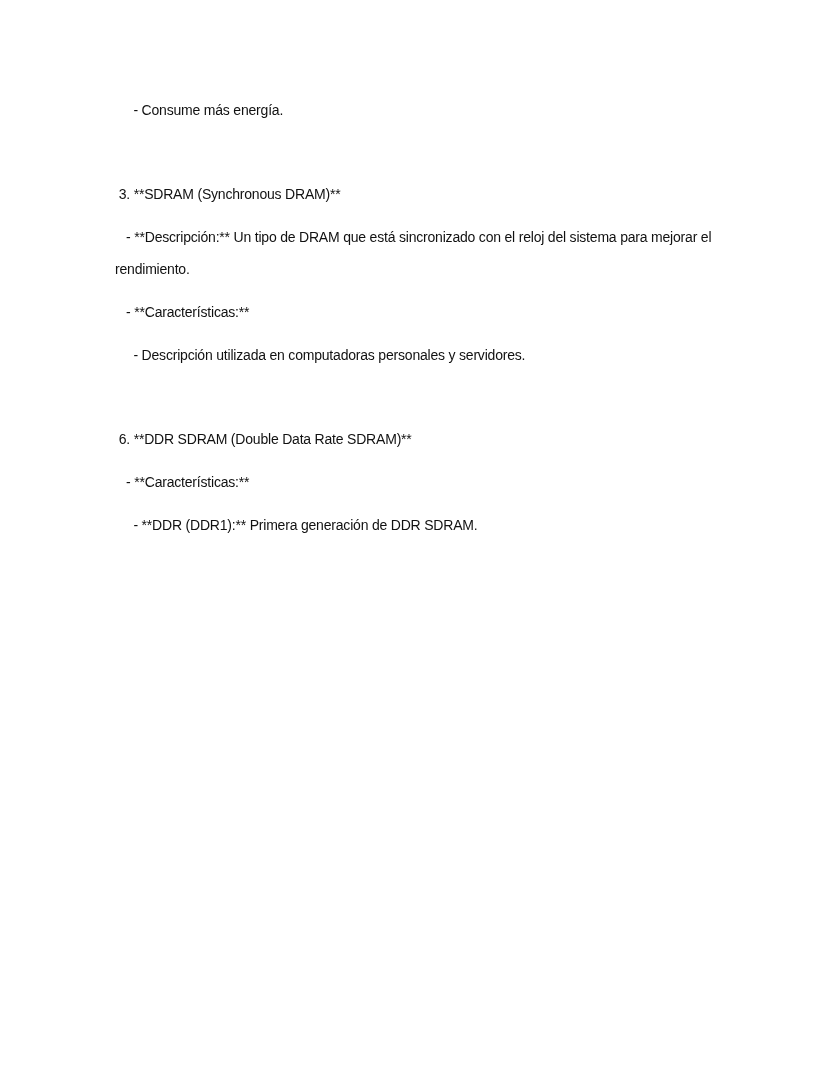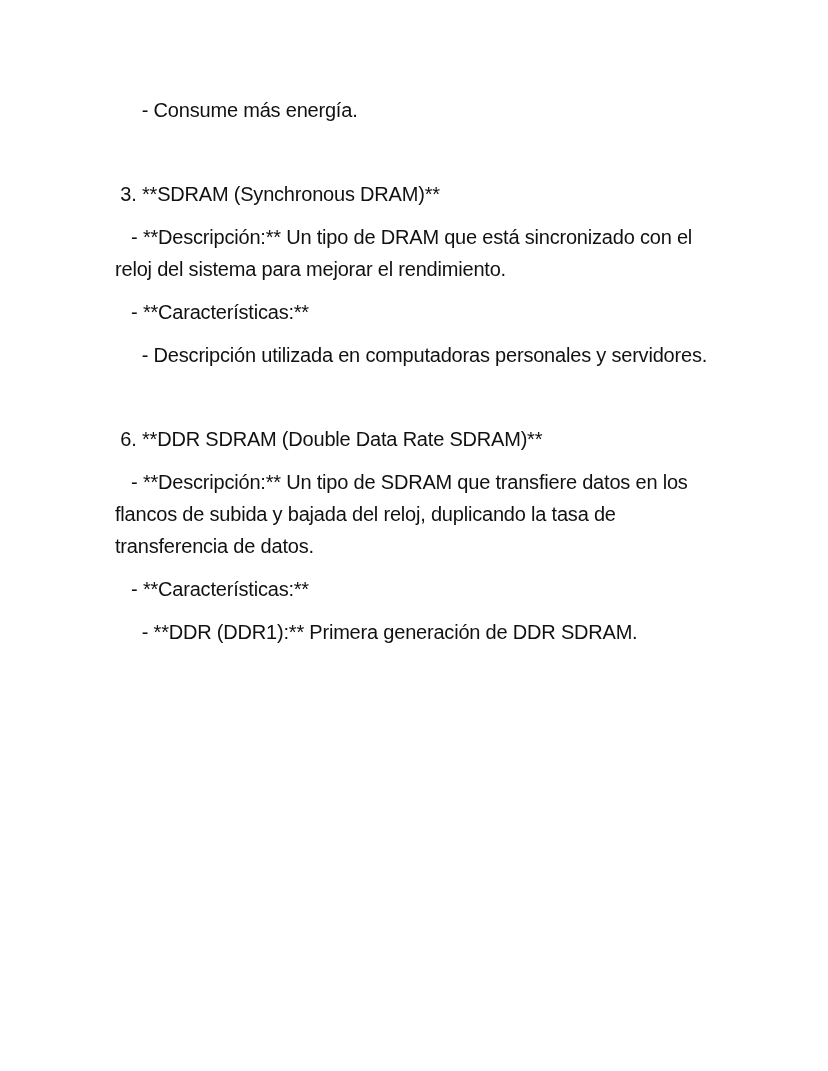--- a/index.html
+++ b/index.html
@@ -15,21 +15,21 @@
       font-family: "Liberation Sans", "DejaVu Sans", sans-serif;
       color: #111111;
     }
     .page {
       position: absolute;
       left: 115px;
       top: 94px;
       width: 600px;
     }
     .para {
-      font-size: 20px;
+      font-size: 14px;
       line-height: 32px;
       margin: 0 0 11px 0;
       letter-spacing: -0.2px;
       white-space: pre-wrap;
     }
     .gap {
       height: 41px;
     }
   </style>
 </head>
@@ -37,16 +37,15 @@
 
 <div class="page">
   <p class="para">     - Consume más energía.</p>
   <div class="gap"></div>
   <p class="para"> 3. **SDRAM (Synchronous DRAM)**</p>
   <p class="para">   - **Descripción:** Un tipo de DRAM que está sincronizado con el reloj del sistema para mejorar el rendimiento.</p>
   <p class="para">   - **Características:**</p>
   <p class="para">     - Descripción utilizada en computadoras personales y servidores.</p>
   <div class="gap"></div>
   <p class="para"> 6. **DDR SDRAM (Double Data Rate SDRAM)**</p>
-  <p class="para">   - **Descripción:** Un tipo de SDRAM que transfiere datos en los flancos de subida y bajada del reloj, duplicando la tasa de transferencia de datos.</p>
   <p class="para">   - **Características:**</p>
   <p class="para">     - **DDR (DDR1):** Primera generación de DDR SDRAM.</p>
 </div>
 
 </body></html>

